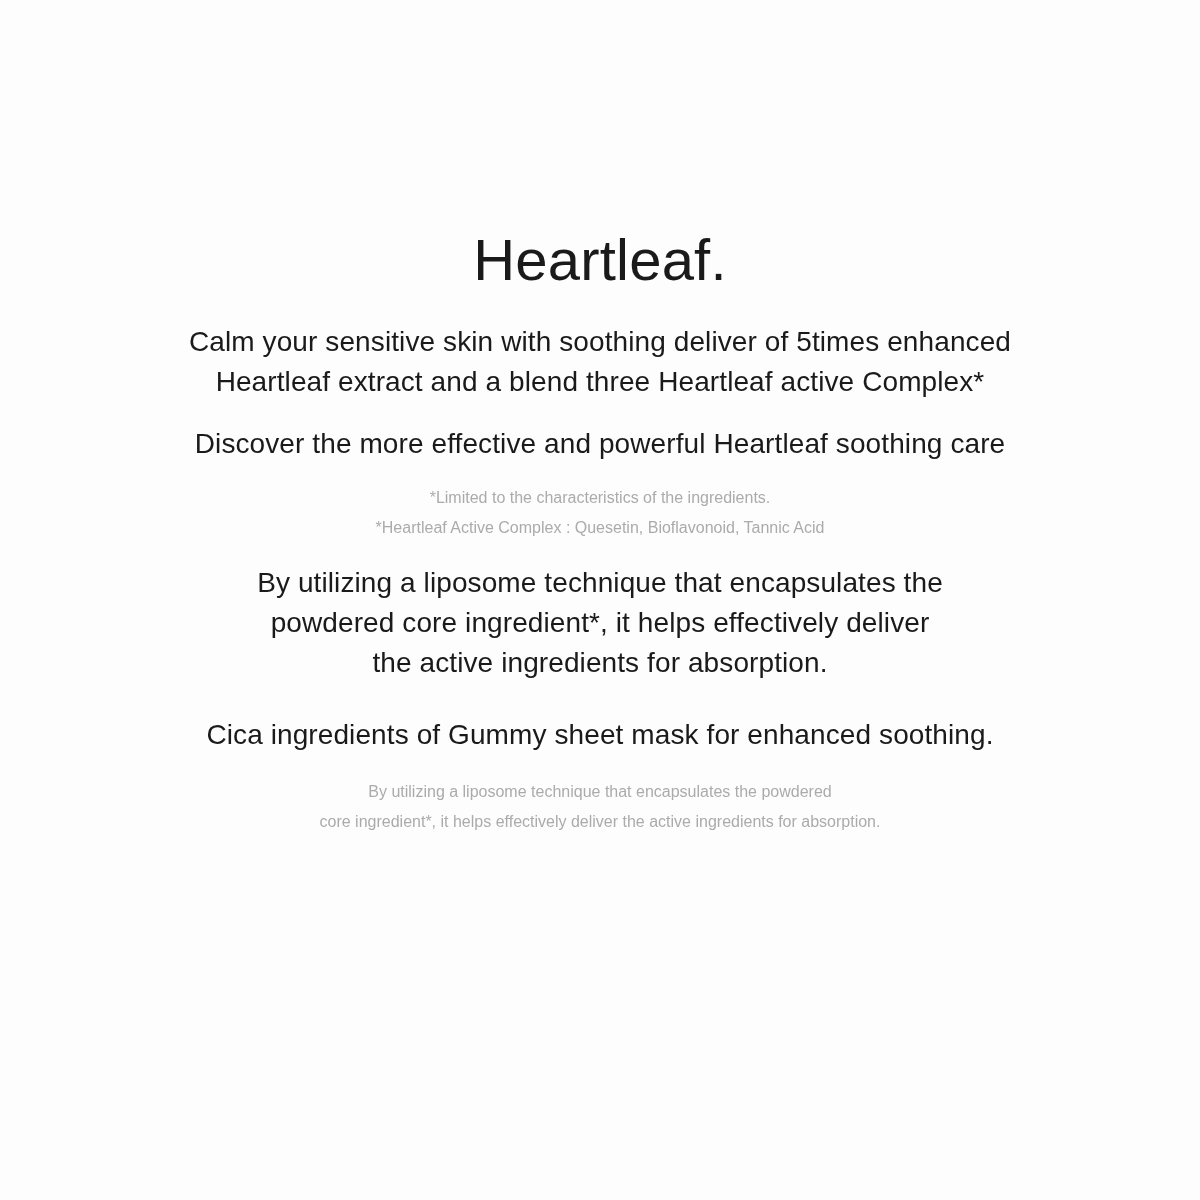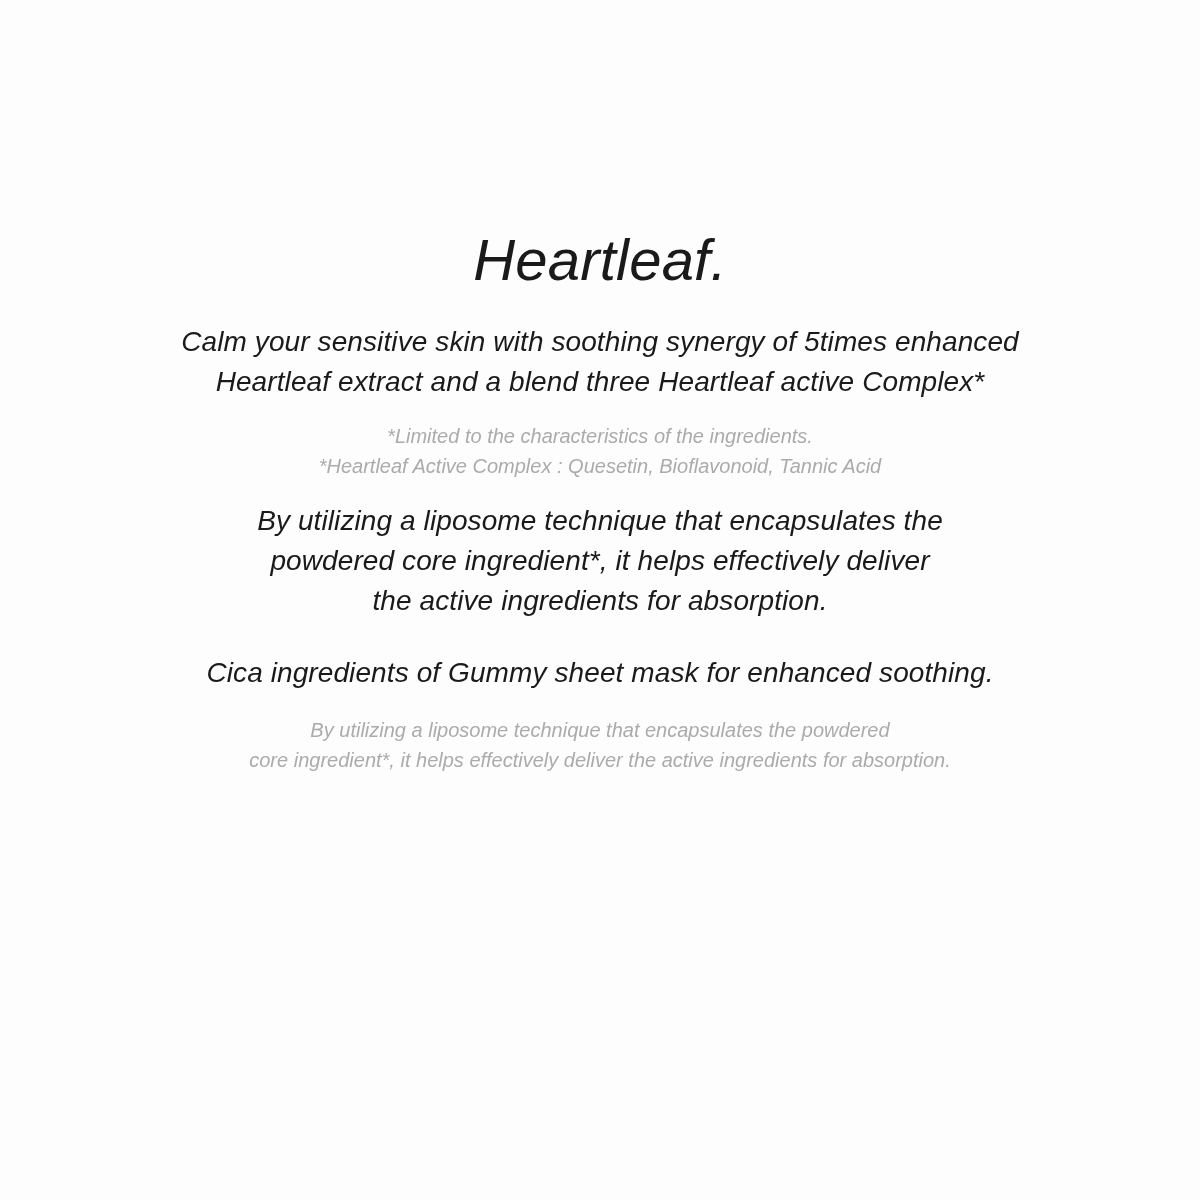--- a/index.html
+++ b/index.html
@@ -16,41 +16,40 @@
   }
   .page {
     width: 1200px;
     height: 1200px;
     box-sizing: border-box;
     padding-top: 231px;
     text-align: center;
   }
   .section {
     margin: 0;
-    font-style: italic;
   }
   .section-title {
     font-size: 58px;
     line-height: 1;
     font-weight: 400;
     letter-spacing: 0.2px;
     margin: 0;
     color: #1a1a1a;
   }
   .body-text {
     font-size: 28px;
     line-height: 40px;
     font-weight: 400;
     letter-spacing: 0.1px;
     margin: 0;
     color: #1a1a1a;
     white-space: pre-line;
   }
   .footnote {
-    font-size: 20px;
+    font-size: 16px;
     line-height: 30px;
     font-weight: 400;
     margin: 0;
     color: #ababab;
     white-space: pre-line;
   }
   .mt-para-1   { margin-top: 33px; }
   .mt-para-2   { margin-top: 22px; }
   .mt-foot-1   { margin-top: 19px; }
   .mt-title-2  { margin-top: 83px; }
@@ -58,22 +57,23 @@
   .mt-para-4   { margin-top: 20px; }
   .mt-foot-2   { margin-top: 22px; }
 </style>
 </head>
 <body>
 
 <div class="page">
 
   <section class="section">
     <h1 class="section-title">Heartleaf.</h1>
-    <p class="body-text mt-para-1">Calm your sensitive skin with soothing synergy of 5times enhanced
+    <p class="body-text mt-para-1">Calm your sensitive skin with soothing deliver of 5times enhanced
 Heartleaf extract and a blend three Heartleaf active Complex*</p>
+    <p class="body-text mt-para-2">Discover the more effective and powerful Heartleaf soothing care</p>
     <p class="footnote mt-foot-1">*Limited to the characteristics of the ingredients.
 *Heartleaf Active Complex : Quesetin, Bioflavonoid, Tannic Acid</p>
   </section>
 
   <section class="section">
     <p class="body-text mt-para-4">By utilizing a liposome technique that encapsulates the
 powdered core ingredient*, it helps effectively deliver
 the active ingredients for absorption.</p>
     <p class="body-text mt-para-3">Cica ingredients of Gummy sheet mask for enhanced soothing.</p>
     <p class="footnote mt-foot-2">By utilizing a liposome technique that encapsulates the powdered

